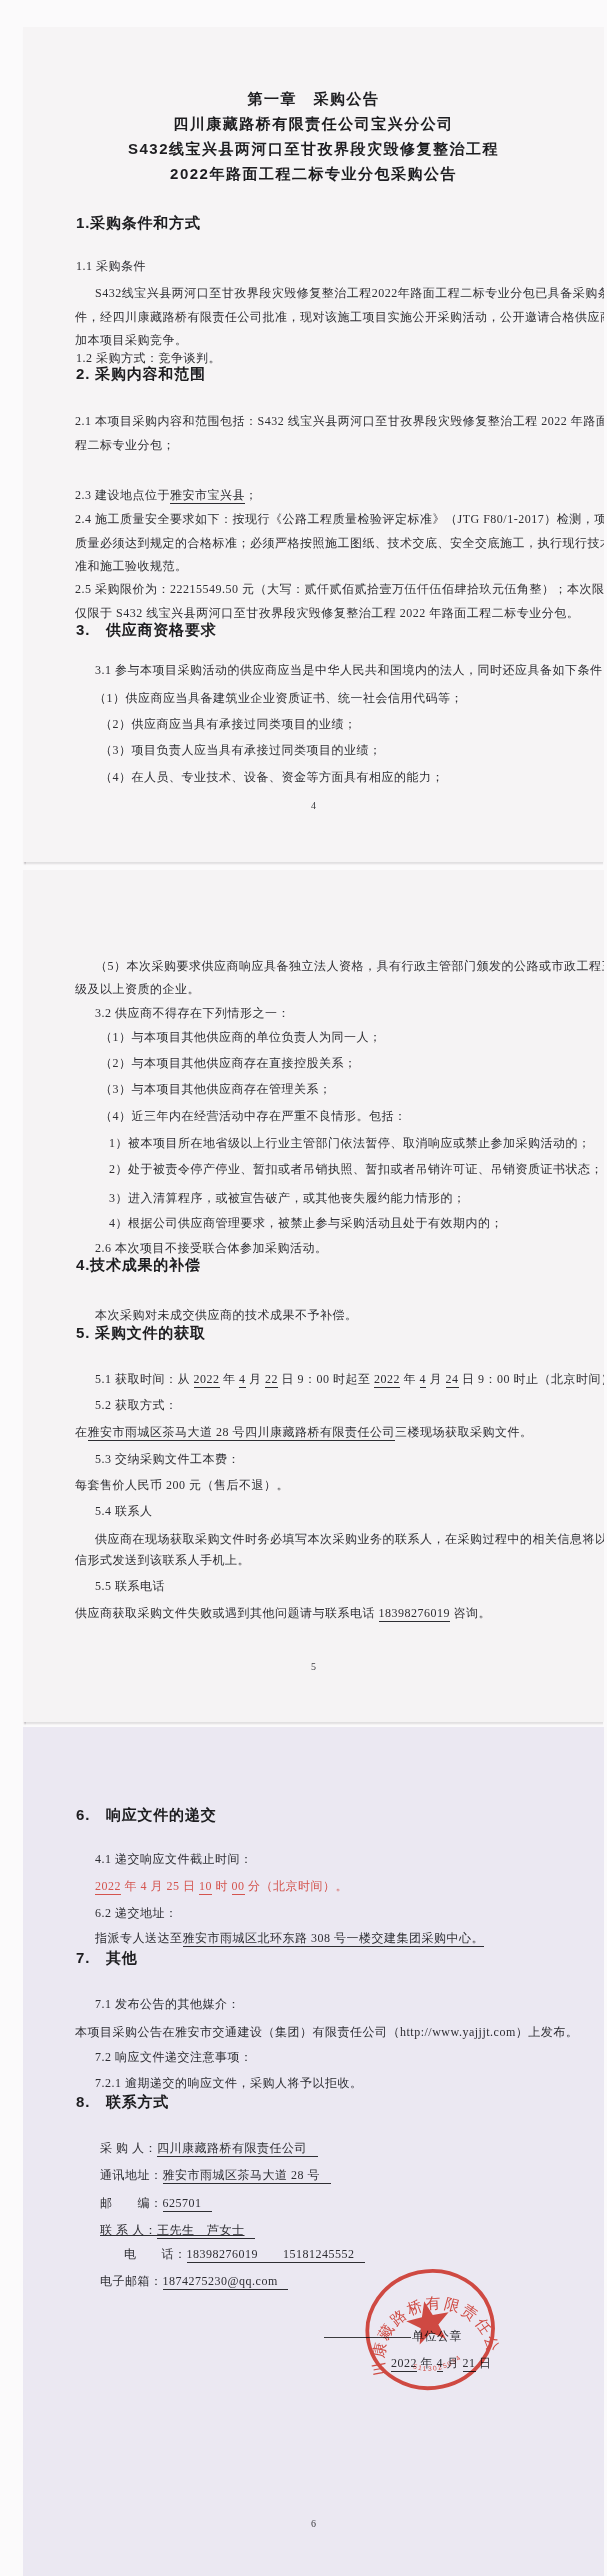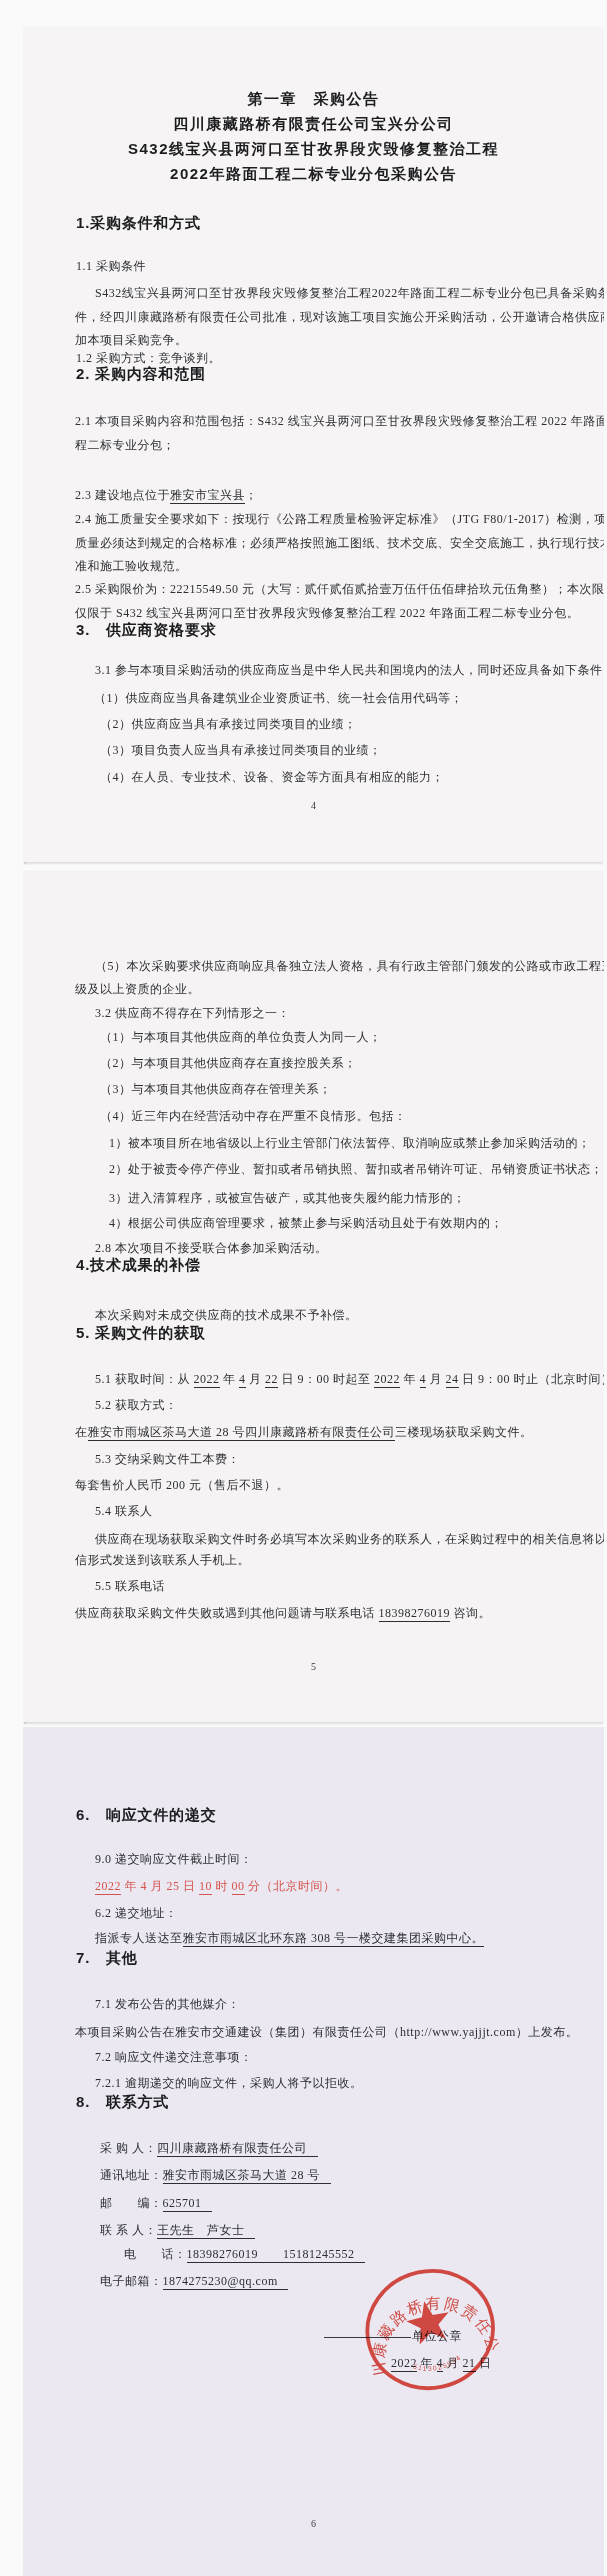--- a/index.html
+++ b/index.html
@@ -64,21 +64,21 @@
     <div class="ln" style="top:111px;left:52px;">级及以上资质的企业。</div>
     <div class="ln" style="top:135px;left:72px;">3.2 供应商不得存在下列情形之一：</div>
     <div class="ln" style="top:159px;left:77px;">（1）与本项目其他供应商的单位负责人为同一人；</div>
     <div class="ln" style="top:185px;left:77px;">（2）与本项目其他供应商存在直接控股关系；</div>
     <div class="ln" style="top:211px;left:77px;">（3）与本项目其他供应商存在管理关系；</div>
     <div class="ln" style="top:238px;left:77px;">（4）近三年内在经营活动中存在严重不良情形。包括：</div>
     <div class="ln" style="top:265px;left:86px;">1）被本项目所在地省级以上行业主管部门依法暂停、取消响应或禁止参加采购活动的；</div>
     <div class="ln" style="top:291px;left:86px;">2）处于被责令停产停业、暂扣或者吊销执照、暂扣或者吊销许可证、吊销资质证书状态；</div>
     <div class="ln" style="top:320px;left:86px;">3）进入清算程序，或被宣告破产，或其他丧失履约能力情形的；</div>
     <div class="ln" style="top:345px;left:86px;">4）根据公司供应商管理要求，被禁止参与采购活动且处于有效期内的；</div>
-    <div class="ln" style="top:370px;left:72px;">2.8 本次项目不接受联合体参加采购活动。</div>
+    <div class="ln" style="top:370px;left:72px;">2.6 本次项目不接受联合体参加采购活动。</div>
 
     <div class="ln b hd" style="top:387px;left:53px;">4.技术成果的补偿</div>
     <div class="ln" style="top:437px;left:72px;">本次采购对未成交供应商的技术成果不予补偿。</div>
 
     <div class="ln b hd" style="top:455px;left:53px;">5. 采购文件的获取</div>
     <div class="ln" style="top:501px;left:72px;"><span>5.1 获取时间：从 </span><span class="u">2022</span><span> 年 </span><span class="u">4</span><span> 月 </span><span class="u">22</span><span> 日 9：00 时起至 </span><span class="u">2022</span><span> 年 </span><span class="u">4</span><span> 月 </span><span class="u">24</span><span> 日 9：00 时止（北京时间）</span></div>
     <div class="ln" style="top:527px;left:72px;">5.2 获取方式：</div>
     <div class="ln" style="top:554px;left:52px;"><span>在</span><span class="u">雅安市雨城区茶马大道 28 号四川康藏路桥有限责任公司</span><span>三楼现场获取采购文件。</span></div>
     <div class="ln" style="top:581px;left:72px;">5.3 交纳采购文件工本费：</div>
     <div class="ln" style="top:607px;left:52px;">每套售价人民币 200 元（售后不退）。</div>
@@ -86,37 +86,37 @@
     <div class="ln" style="top:661px;left:72px;">供应商在现场获取采购文件时务必填写本次采购业务的联系人，在采购过程中的相关信息将以短</div>
     <div class="ln" style="top:682px;left:52px;">信形式发送到该联系人手机上。</div>
     <div class="ln" style="top:708px;left:72px;">5.5 联系电话</div>
     <div class="ln" style="top:735px;left:52px;"><span>供应商获取采购文件失败或遇到其他问题请与联系电话 </span><span class="u">18398276019</span><span> 咨询。</span></div>
 
     <div class="ln ctr pgnum" style="top:789px;">5</div>
   </div>
 
   <div class="page page3">
     <div class="ln b hd" style="top:80px;left:53px;">6.　响应文件的递交</div>
-    <div class="ln" style="top:124px;left:72px;">9.0 递交响应文件截止时间：</div>
+    <div class="ln" style="top:124px;left:72px;">4.1 递交响应文件截止时间：</div>
     <div class="ln red" style="top:151px;left:72px;"><span class="u">2022</span><span> 年 4 月 25 日 </span><span class="u">10</span><span> 时 </span><span class="u">00</span><span> 分（北京时间）。</span></div>
     <div class="ln" style="top:178px;left:72px;">6.2 递交地址：</div>
     <div class="ln" style="top:203px;left:72px;"><span>指派专人送达至</span><span class="u">雅安市雨城区北环东路 308 号一楼交建集团采购中心。</span></div>
 
     <div class="ln b hd" style="top:223px;left:53px;">7.　其他</div>
     <div class="ln" style="top:269px;left:72px;">7.1 发布公告的其他媒介：</div>
     <div class="ln" style="top:297px;left:52px;">本项目采购公告在雅安市交通建设（集团）有限责任公司（http://www.yajjjt.com）上发布。</div>
     <div class="ln" style="top:322px;left:72px;">7.2 响应文件递交注意事项：</div>
     <div class="ln" style="top:348px;left:72px;">7.2.1 逾期递交的响应文件，采购人将予以拒收。</div>
 
     <div class="ln b hd" style="top:367px;left:53px;">8.　联系方式</div>
 
     <div class="ln lbl-row" style="top:413px;left:77px;"><span>采 购 人：</span><span class="u">四川康藏路桥有限责任公司</span></div>
     <div class="ln lbl-row" style="top:440px;left:77px;"><span>通讯地址：</span><span class="u">雅安市雨城区茶马大道 28 号</span></div>
     <div class="ln lbl-row" style="top:468px;left:77px;"><span>邮　　编：</span><span class="u">625701</span></div>
-    <div class="ln lbl-row" style="top:495px;left:77px;"><span>联 系 人：</span><span class="u">王先生　芦女士</span></div>
+    <div class="ln lbl-row" style="top:495px;left:77px;text-decoration:underline;"><span>联 系 人：</span><span class="u">王先生　芦女士</span></div>
     <div class="ln lbl-row" style="top:519px;left:77px;margin-left:24px;"><span>电　　话：</span><span class="u">18398276019　　15181245552</span></div>
     <div class="ln lbl-row" style="top:546px;left:77px;"><span>电子邮箱：</span><span class="u">1874275230@qq.com</span></div>
 
     <div class="sig-line" style="top:610px;left:301px;width:87px;"></div>
     <div class="ln" style="top:601px;left:389px;">单位公章</div>
     <div class="ln" style="top:628px;left:368px;"><span class="u">2022</span><span> 年 </span><span class="u">4</span><span> 月 </span><span class="u">21</span><span> 日</span></div>
 
     <svg class="stamp" style="top:540px;left:340px;" width="135" height="128" viewBox="0 0 178 168" xmlns="http://www.w3.org/2000/svg">
       <defs>
         <path id="arcTop" d="M 20,120 A 68,64 0 1 1 158,120" fill="none"></path>

